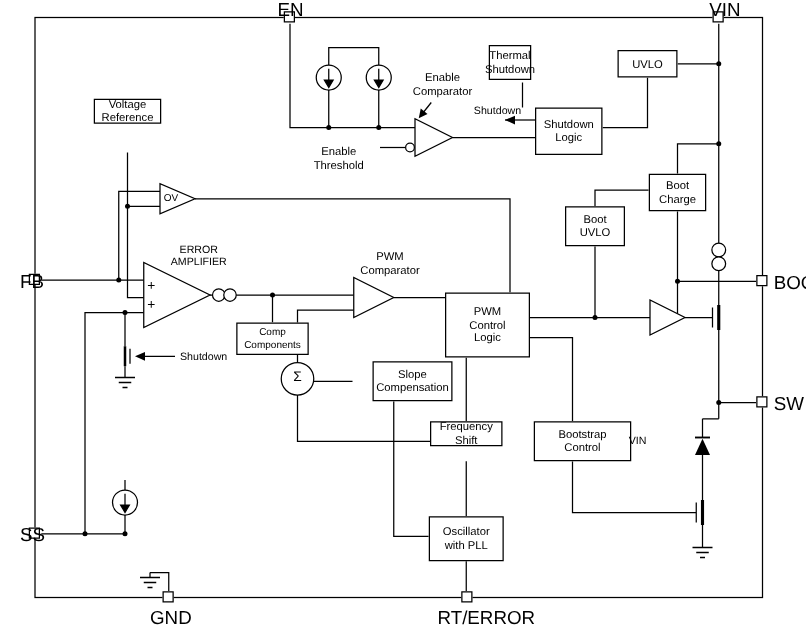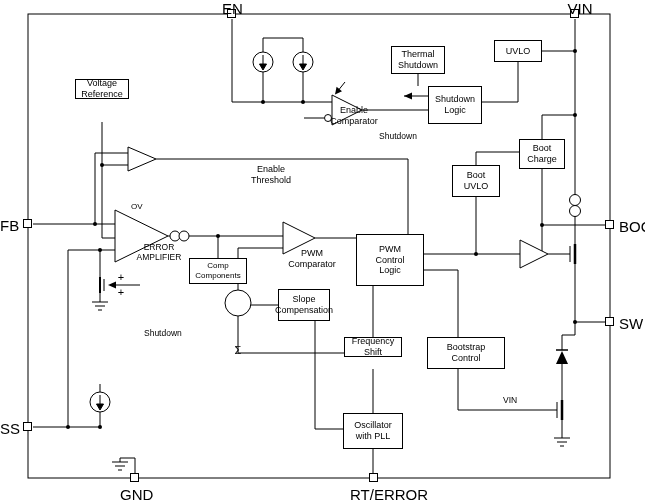--- a/index.html
+++ b/index.html
@@ -2,30 +2,30 @@
 <html><head>
 <meta charset="utf-8">
 <style>
   html,body{margin:0;padding:0;background:#fff;}
   body{width:645px;height:501px;font-family:"Liberation Sans",sans-serif;color:#000;}
   .diagram{position:relative;width:645px;height:501px;background:#fff;overflow:hidden;}
   .diagram > svg{position:absolute;left:0;top:0;}
   .block{position:absolute;border:1px solid #000;background:#fff;box-sizing:border-box;
          display:flex;align-items:center;justify-content:center;text-align:center;
          font-size:9px;line-height:1.2;white-space:pre-line;}
-  .lbl{position:absolute;font-size:9px;line-height:1.2;text-align:center;white-space:pre-line;margin-top:48px;}
+  .lbl{position:absolute;font-size:9px;line-height:1.2;text-align:center;white-space:pre-line;}
   .lbl.small{font-size:8.5px;}
   .lbl.tiny{font-size:8px;}
   .lbl.leftalign{text-align:left;}
   .lbl.plus{font-size:11px;line-height:10px;width:12px;text-align:center;}
   .lbl.sigma{font-size:11px;width:26px;}
   .pin{position:absolute;width:9px;height:9px;border:1px solid #000;background:#fff;box-sizing:border-box;}
   .pinlbl{position:absolute;font-size:15px;line-height:1.1;}
   .c{text-align:center;}
-  .r{text-align:right;}
+  .r{text-align:right;margin-left:16px;}
 </style>
 </head>
 <body>
 
 <div class="diagram">
 
   <svg width="645" height="501" viewBox="0 0 645 501">
 
     <rect x="28" y="14" width="582" height="464" fill="none" stroke="#000" stroke-width="1"></rect>
 
@@ -126,35 +126,35 @@
       <circle cx="575" cy="51" r="2"></circle>
         <circle cx="575" cy="115" r="2"></circle>
       <circle cx="575" cy="322" r="2"></circle>
         <circle cx="542" cy="225" r="2"></circle>
       <circle cx="476" cy="254" r="2"></circle>
     </g>
   </svg>
 
   <div class="block" style="left:75px;top:79px;width:54px;height:20px">Voltage
 Reference</div>
-  <div class="block" style="left:391px;top:46px;width:54px;height:28px">Thermal
+  <div class="block" style="left:391px;top:36px;width:34px;height:28px">Thermal
 Shutdown</div>
   <div class="block" style="left:494px;top:40px;width:48px;height:22px">UVLO</div>
   <div class="block" style="left:428px;top:86px;width:54px;height:38px">Shutdown
 Logic</div>
   <div class="block" style="left:452px;top:165px;width:48px;height:32px">Boot
 UVLO</div>
   <div class="block" style="left:519px;top:139px;width:46px;height:30px">Boot
 Charge</div>
   <div class="block" style="left:356px;top:234px;width:68px;height:52px">PWM
 Control
 Logic</div>
   <div class="block" style="left:189px;top:258px;width:58px;height:26px;font-size:8px">Comp
 Components</div>
-  <div class="block" style="left:278px;top:289px;width:52px;height:32px">Slope
+  <div class="block" style="left:298px;top:289px;width:64px;height:32px">Slope
 Compensation</div>
   <div class="block" style="left:344px;top:337px;width:58px;height:20px">Frequency
 Shift</div>
   <div class="block" style="left:427px;top:337px;width:78px;height:32px">Bootstrap
 Control</div>
   <div class="block" style="left:343px;top:413px;width:60px;height:36px">Oscillator
 with PLL</div>
 
   <div class="lbl" style="left:314px;top:57px;width:80px">Enable
 Comparator</div>

